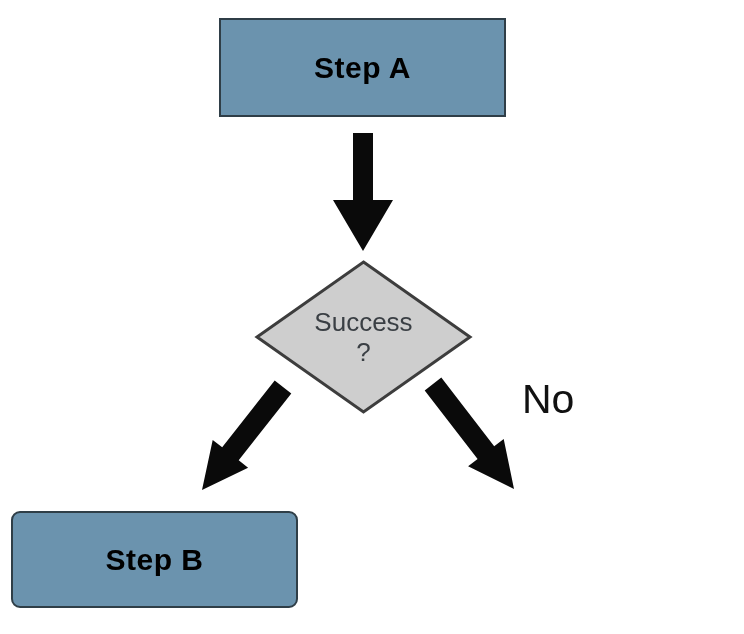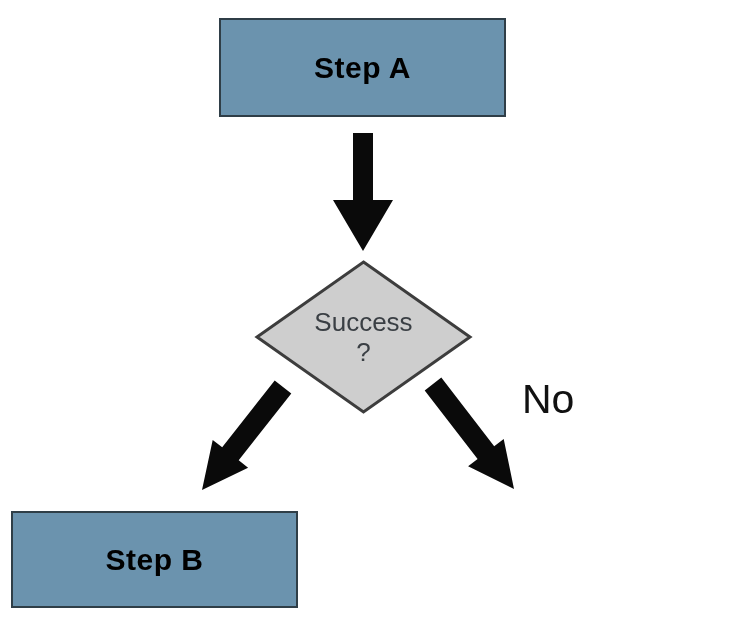--- a/index.html
+++ b/index.html
@@ -31,21 +31,21 @@
     align-items: center;
     justify-content: center;
   }
   .flow-box .box-label {
     font-size: 30px;
     font-weight: bold;
     color: #000000;
     letter-spacing: 0.5px;
   }
   .box-step-a { left: 219px; top: 18px;  width: 287px; height: 99px; }
-  .box-step-b { left: 11px;  top: 511px; width: 287px; height: 97px; }
+  .box-step-b { left: 11px;  top: 511px; width: 287px; height: 97px; border-radius: 9px; }
   .box-step-c { left: 417px; top: 511px; width: 288px; height: 97px; }
 
   .arrow-layer {
     position: absolute;
     left: 0; top: 0;
     width: 744px; height: 634px;
   }
   .arrow { fill: var(--arrow-color); }
   .diamond-shape {
     fill: var(--diamond-fill);

